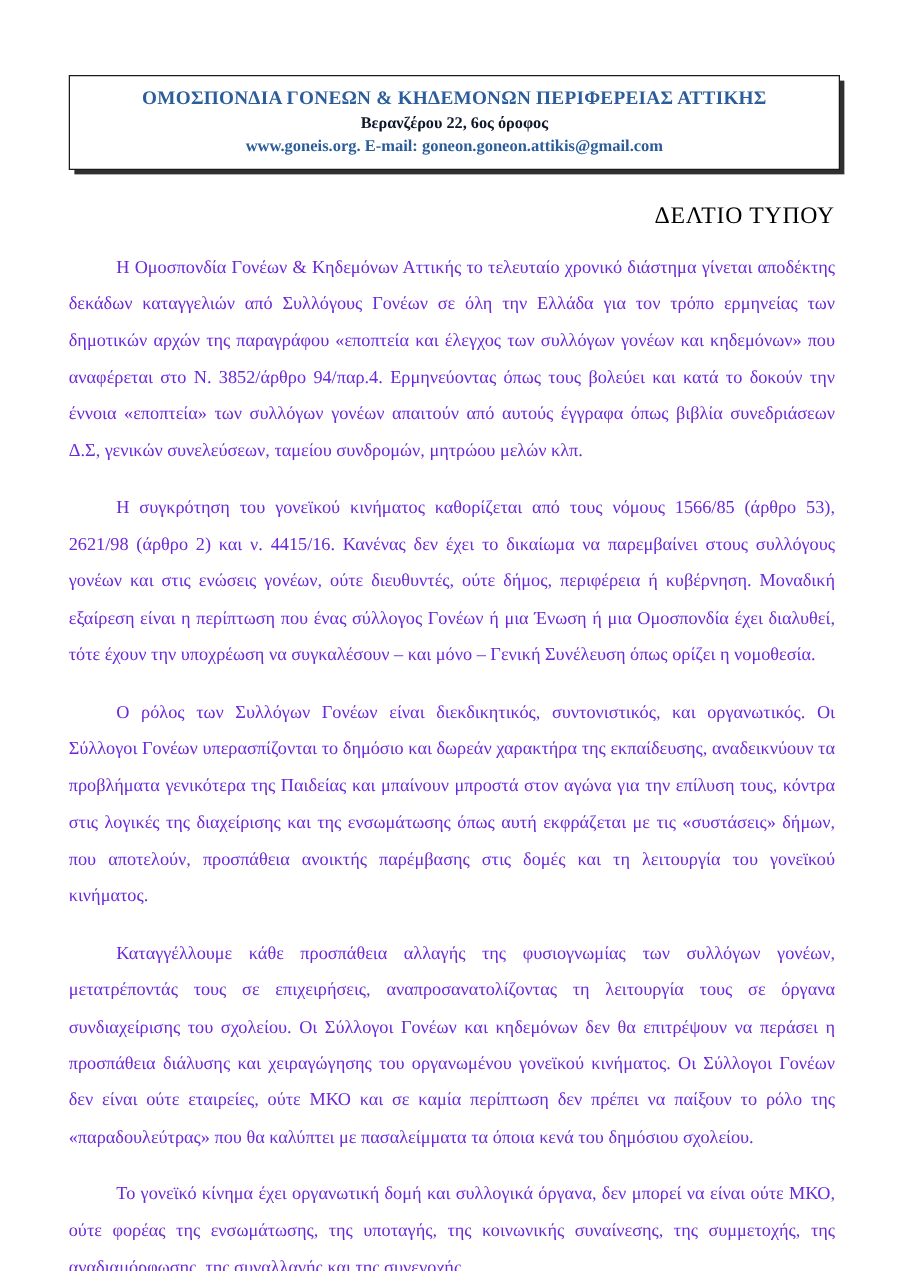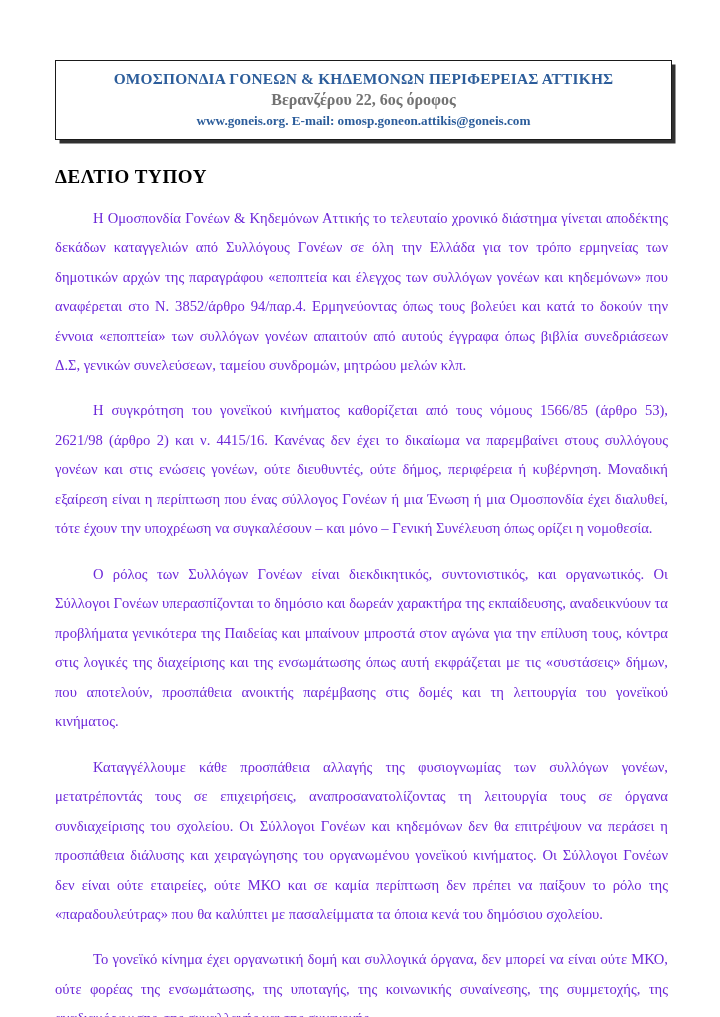--- a/index.html
+++ b/index.html
@@ -41,43 +41,43 @@
     font-weight: bold;
     font-size: 15.4px;
     letter-spacing: 0.2px;
     color: #2c5d9b;
     line-height: 1.25;
     white-space: nowrap;
   }
   .lh-addr {
     font-family: "Liberation Serif", "DejaVu Serif", serif;
     font-weight: bold;
-    font-size: 16px;
-    color: #737373;
+    font-size: 13px;
+    color: #0f172a;
     line-height: 1.35;
     margin-top: 1px;
   }
   .lh-contact {
     font-family: "Liberation Serif", "DejaVu Serif", serif;
     font-weight: bold;
     font-size: 13.2px;
     color: #2c5d9b;
     line-height: 1.35;
     margin-top: 1px;
   }
 
   
   .doc-body {
     padding: 0 52px 0 55px;
     box-sizing: border-box;
   }
   .doc-title {
-    text-align: left;
+    text-align: right;
     font-family: "Liberation Serif", "DejaVu Serif", serif;
-    font-weight: bold;
+    font-weight: normal;
     font-size: 19px;
     letter-spacing: 0.6px;
     margin: 26px 0 16px 0;
     color: #000;
   }
   .para {
     font-size: 14.6px;
     line-height: 2.02;
     text-align: justify;
     text-indent: 38px;
@@ -91,21 +91,21 @@
 </style>
 </head>
 <body>
 
 <div class="page">
 
   <div class="letterhead-wrap">
     <div class="letterhead">
       <div class="lh-org">ΟΜΟΣΠΟΝΔΙΑ ΓΟΝΕΩΝ &amp; ΚΗΔΕΜΟΝΩΝ ΠΕΡΙΦΕΡΕΙΑΣ ΑΤΤΙΚΗΣ</div>
       <div class="lh-addr">Βερανζέρου 22, 6ος όροφος</div>
-      <div class="lh-contact">www.goneis.org.  E-mail: omosp.goneon.attikis@goneis.com</div>
+      <div class="lh-contact">www.goneis.org.  E-mail: goneon.goneon.attikis@gmail.com</div>
     </div>
   </div>
 
   <div class="doc-body">
 
     <h1 class="doc-title">ΔΕΛΤΙΟ ΤΥΠΟΥ</h1>
 
     <p class="para">Η Ομοσπονδία Γονέων &amp; Κηδεμόνων Αττικής το τελευταίο χρονικό διάστημα γίνεται αποδέκτης δεκάδων καταγγελιών από Συλλόγους Γονέων σε όλη την Ελλάδα  για τον τρόπο ερμηνείας των δημοτικών αρχών της παραγράφου  «εποπτεία και έλεγχος των συλλόγων γονέων και κηδεμόνων» που αναφέρεται στο Ν. 3852/άρθρο 94/παρ.4.  Ερμηνεύοντας όπως τους βολεύει και κατά το δοκούν την έννοια «εποπτεία»  των συλλόγων γονέων απαιτούν από αυτούς έγγραφα όπως βιβλία συνεδριάσεων Δ.Σ, γενικών συνελεύσεων, ταμείου συνδρομών, μητρώου μελών κλπ.</p>
 
     <p class="para">Η συγκρότηση του γονεϊκού κινήματος καθορίζεται από τους νόμους 1566/85 (άρθρο 53), 2621/98 (άρθρο 2)  και ν. 4415/16. Κανένας δεν έχει το δικαίωμα να παρεμβαίνει στους συλλόγους γονέων και στις ενώσεις γονέων, ούτε διευθυντές, ούτε δήμος, περιφέρεια ή κυβέρνηση. Μοναδική εξαίρεση είναι η περίπτωση που ένας σύλλογος Γονέων ή μια Ένωση ή μια Ομοσπονδία έχει διαλυθεί, τότε έχουν την υποχρέωση να συγκαλέσουν – και μόνο – Γενική Συνέλευση όπως ορίζει η νομοθεσία.</p>

